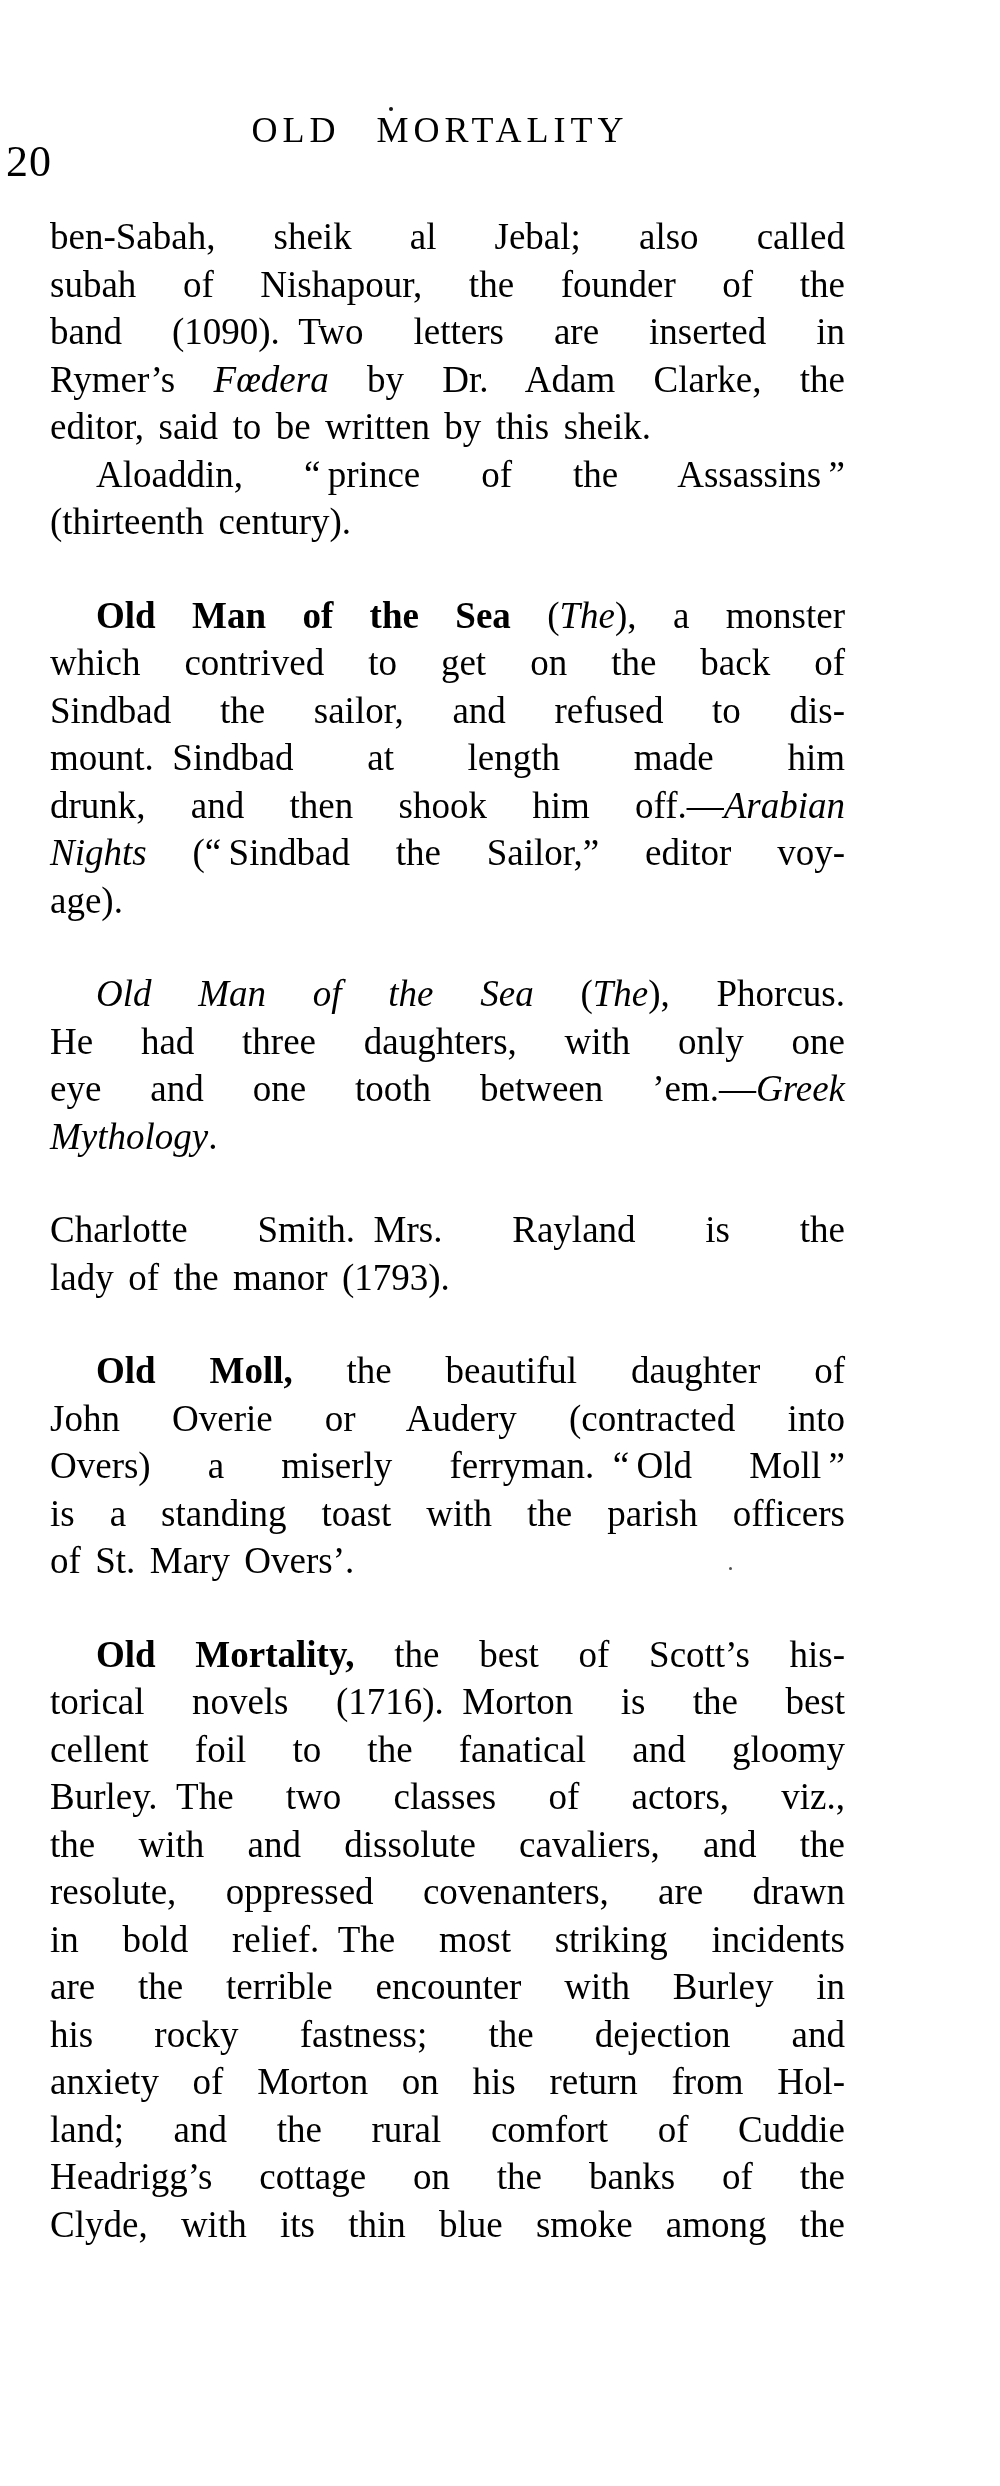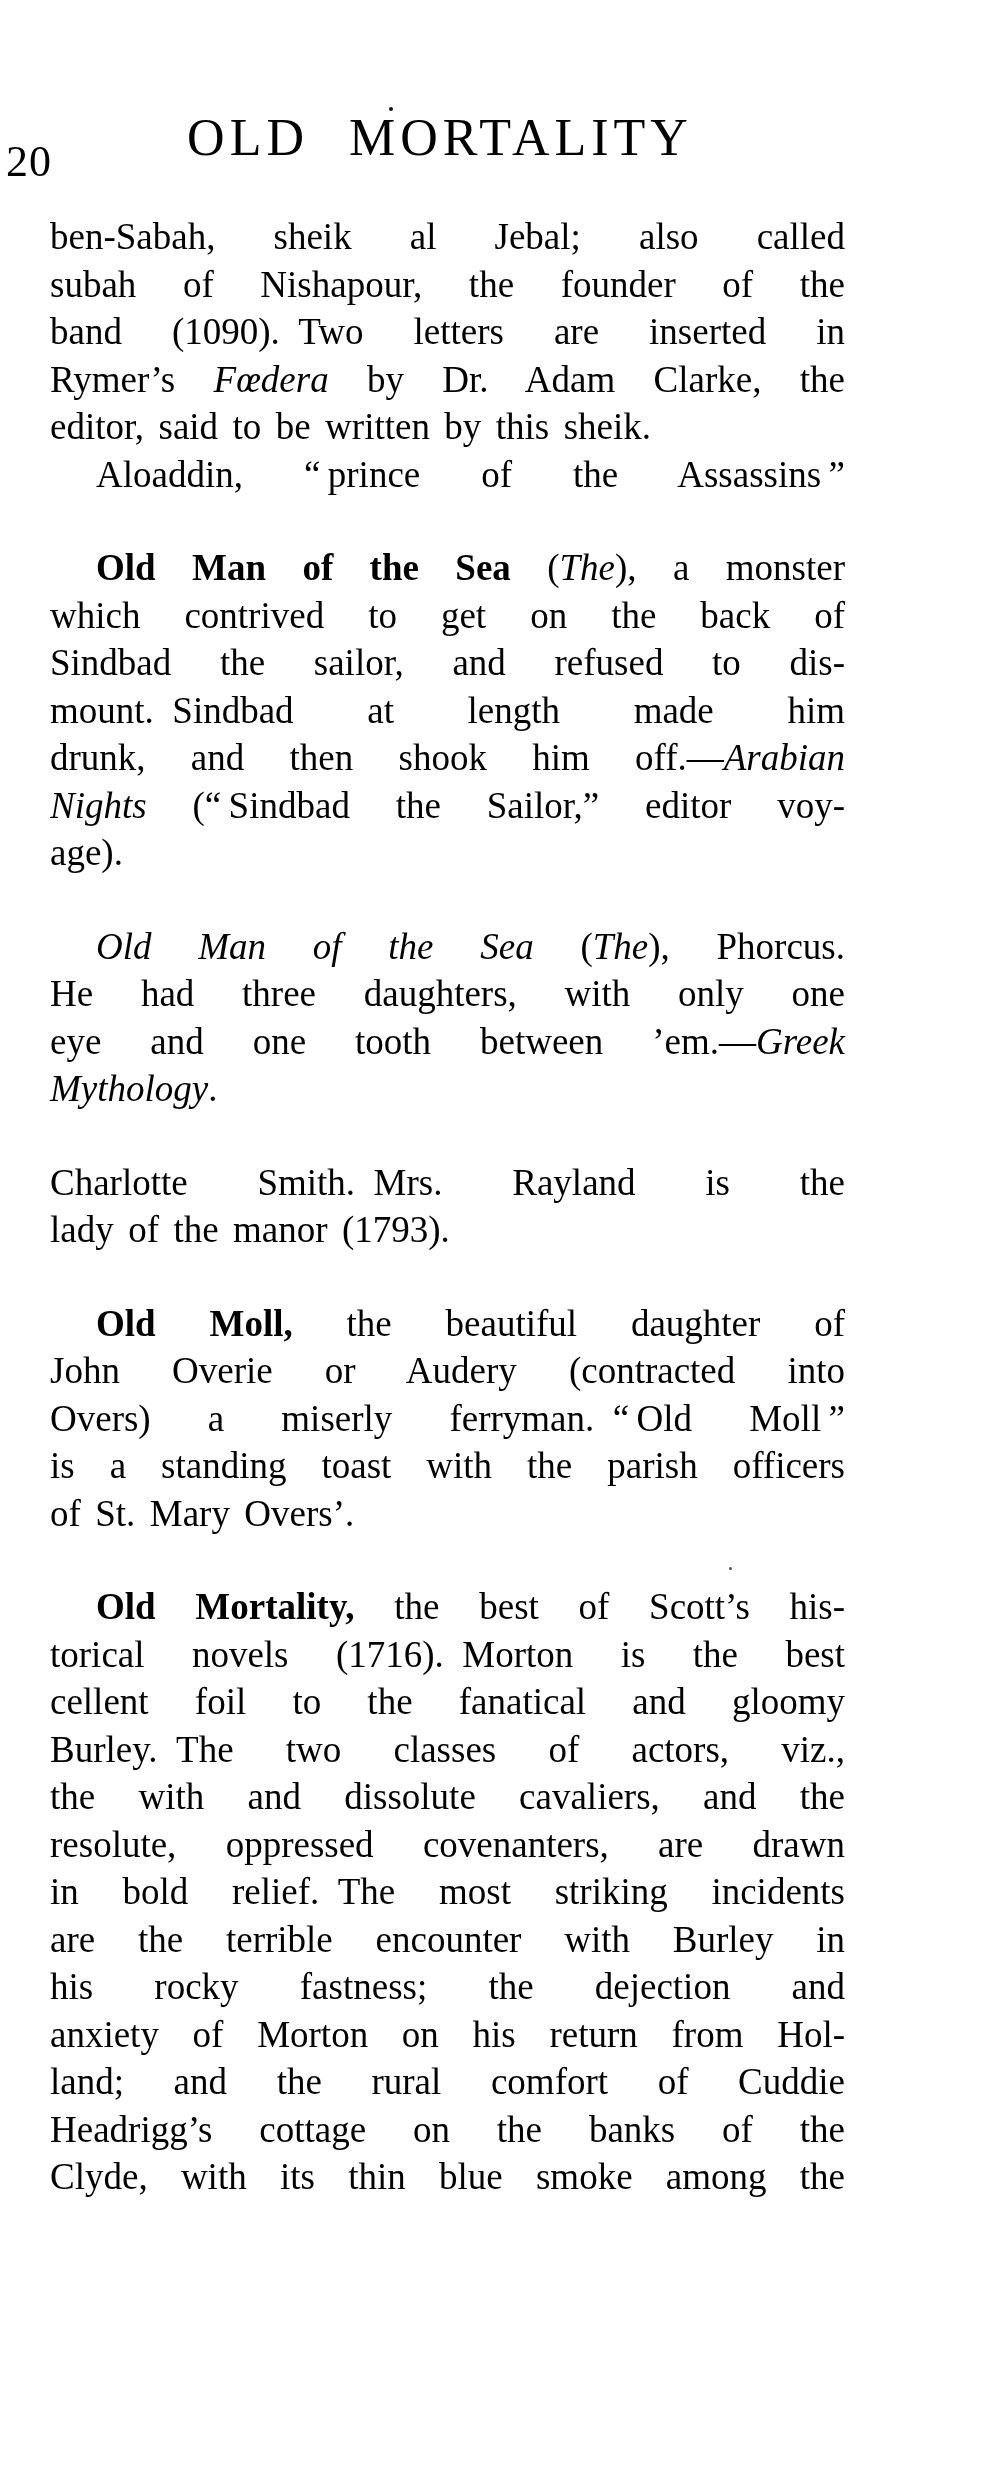--- a/index.html
+++ b/index.html
@@ -31,21 +31,21 @@
     line-height: 1;
     letter-spacing: 1px;
     margin-top: 32px;
   }
   .running-title {
     position: absolute;
     left: 35px;
     top: 8px;
     width: 810px;
     text-align: center;
-    font-size: 52px;
+    font-size: 36px;
     line-height: 1;
     letter-spacing: 5px;
     word-spacing: 22px;
   }
   .text-column {
     position: absolute;
     top: 213px;
     left: 35px;
     width: 810px;
     font-size: 37px;
@@ -89,20 +89,21 @@
   <div class="text-column">
       <div class="para">
         <div class="line"><span class="seg-n">ben-Sabah, sheik al Jebal; also called</span></div>
         <div class="line"><span class="seg-n">subah of Nishapour, the founder of the</span></div>
         <div class="line"><span class="seg-n">band (1090). Two letters are inserted in</span></div>
         <div class="line"><span class="seg-n">Rymer’s </span><span class="seg-i">Fœdera</span><span class="seg-n"> by Dr. Adam Clarke, the</span></div>
         <div class="line last"><span class="seg-n">editor, said to be written by this sheik.</span></div>
       </div>
       <div class="para">
         <div class="line ind"><span class="seg-n">Aloaddin, “ prince of the Assassins ”</span></div>
+        <div class="line last"><span class="seg-n">(thirteenth century).</span></div>
       </div>
       <div class="para gap">
         <div class="line ind"><span class="seg-b">Old Man of the Sea</span><span class="seg-n"> (</span><span class="seg-i">The</span><span class="seg-n">), a monster</span></div>
         <div class="line"><span class="seg-n">which contrived to get on the back of</span></div>
         <div class="line"><span class="seg-n">Sindbad the sailor, and refused to dis-</span></div>
         <div class="line"><span class="seg-n">mount. Sindbad at length made him</span></div>
         <div class="line"><span class="seg-n">drunk, and then shook him off.—</span><span class="seg-i">Arabian</span></div>
         <div class="line"><span class="seg-i">Nights</span><span class="seg-n"> (“ Sindbad the Sailor,” editor voy-</span></div>
         <div class="line last"><span class="seg-n">age).</span></div>
       </div>

